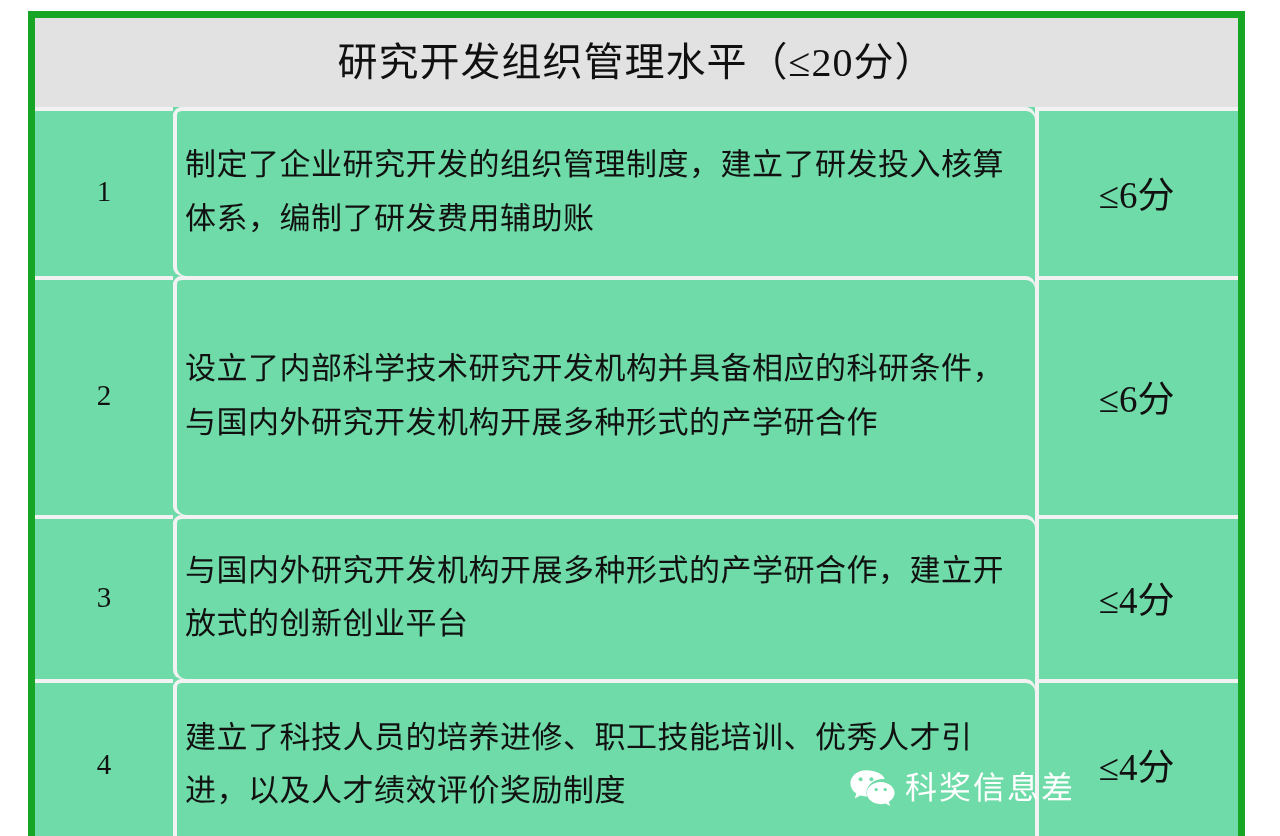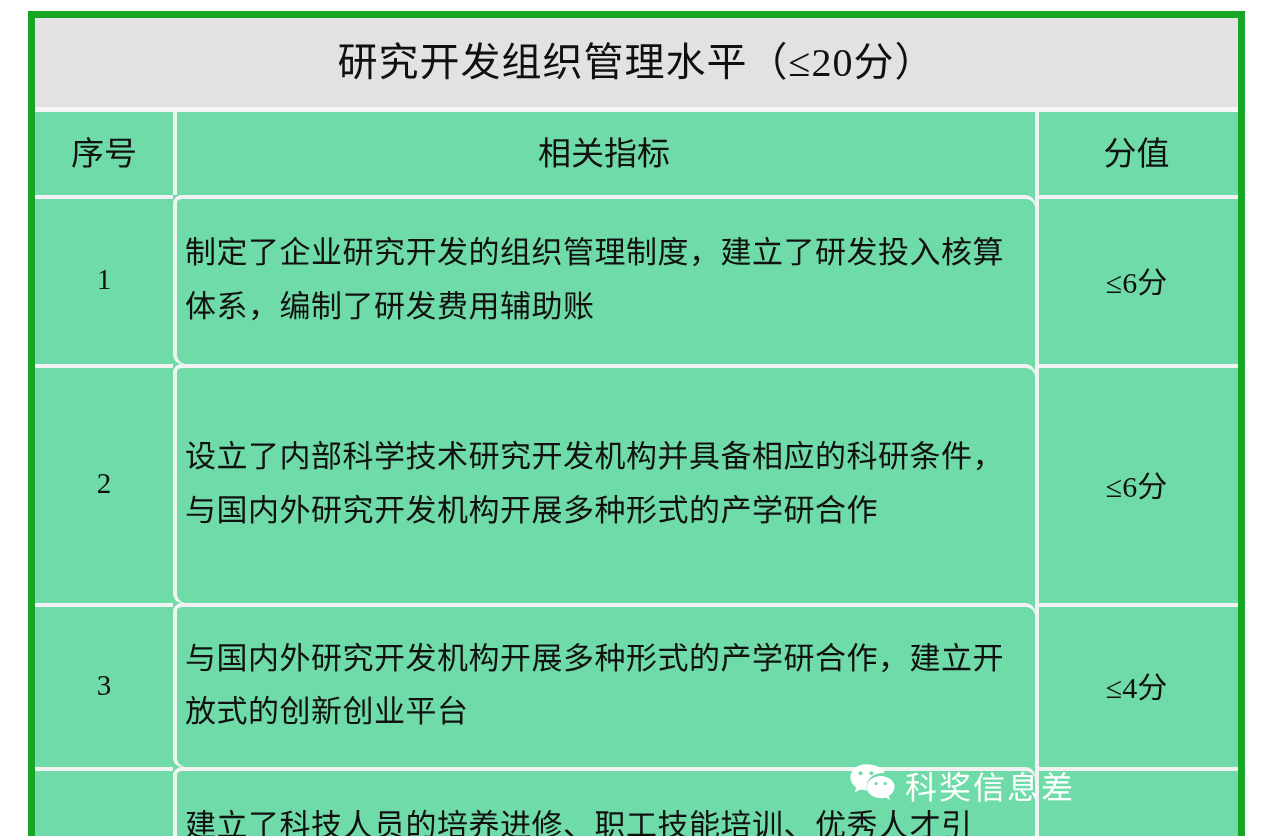--- a/index.html
+++ b/index.html
@@ -102,35 +102,35 @@
   .ind-cell {
     text-align: left;
     font-size: 31px;
     line-height: 1.72;
     padding: 12px 16px 12px 12px !important;
     letter-spacing: 0.5px;
     border-radius: 9px;
   }
   .score-cell {
     text-align: center;
-    font-size: 30px;
+    font-size: 37px;
   }
 
   .r1 .cell { height: 145px; }
   .r2 .cell { height: 215px; }
   .r3 .cell { height: 140px; }
   .r4 .cell { height: 146px; }
 
   
   .watermark {
     position: absolute;
     right: 18px;
     bottom: 28px;
     display: flex;
-    align-items: flex-start;
+    align-items: flex-end;
     gap: 10px;
     pointer-events: none;
     z-index: 5;
   }
   .watermark .wm-text {
     color: #ffffff;
     font-size: 32px;
     font-family: "Liberation Sans", "DejaVu Sans", sans-serif;
     letter-spacing: 2px;
     white-space: nowrap;
@@ -151,25 +151,20 @@
       <colgroup>
         <col class="c-no">
         <col class="c-ind">
         <col class="c-score">
       </colgroup>
       <tbody>
         <tr class="title-row">
           <td colspan="3">研究开发组织管理水平（≤20分）</td>
         </tr>
 
-        <tr class="head-row">
-          <td class="cell first-col">序号</td>
-          <td class="cell">相关指标</td>
-          <td class="cell">分值</td>
-        </tr>
 
         <tr class="r1">
           <td class="cell first-col num-cell">1</td>
           <td class="cell ind-cell">制定了企业研究开发的组织管理制度，建立了研发投入核算体系，编制了研发费用辅助账</td>
           <td class="cell score-cell">≤6分</td>
         </tr>
 
         <tr class="r2">
           <td class="cell first-col num-cell">2</td>
           <td class="cell ind-cell">设立了内部科学技术研究开发机构并具备相应的科研条件，与国内外研究开发机构开展多种形式的产学研合作</td>

